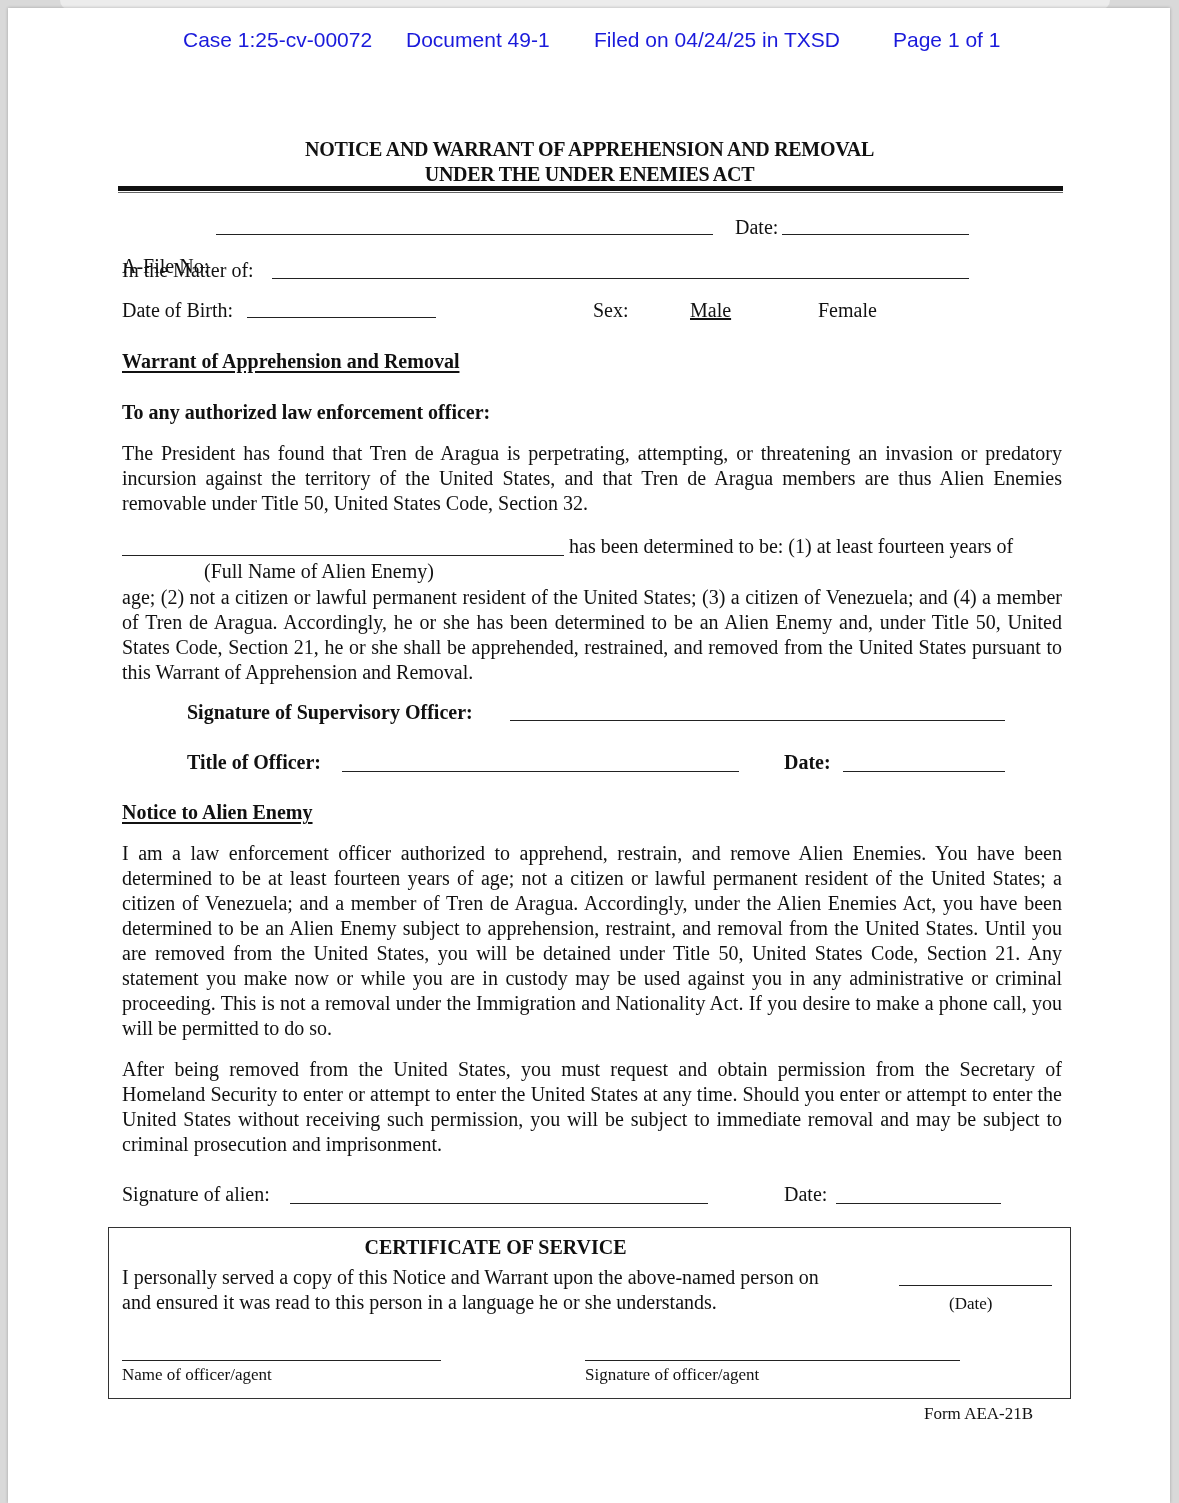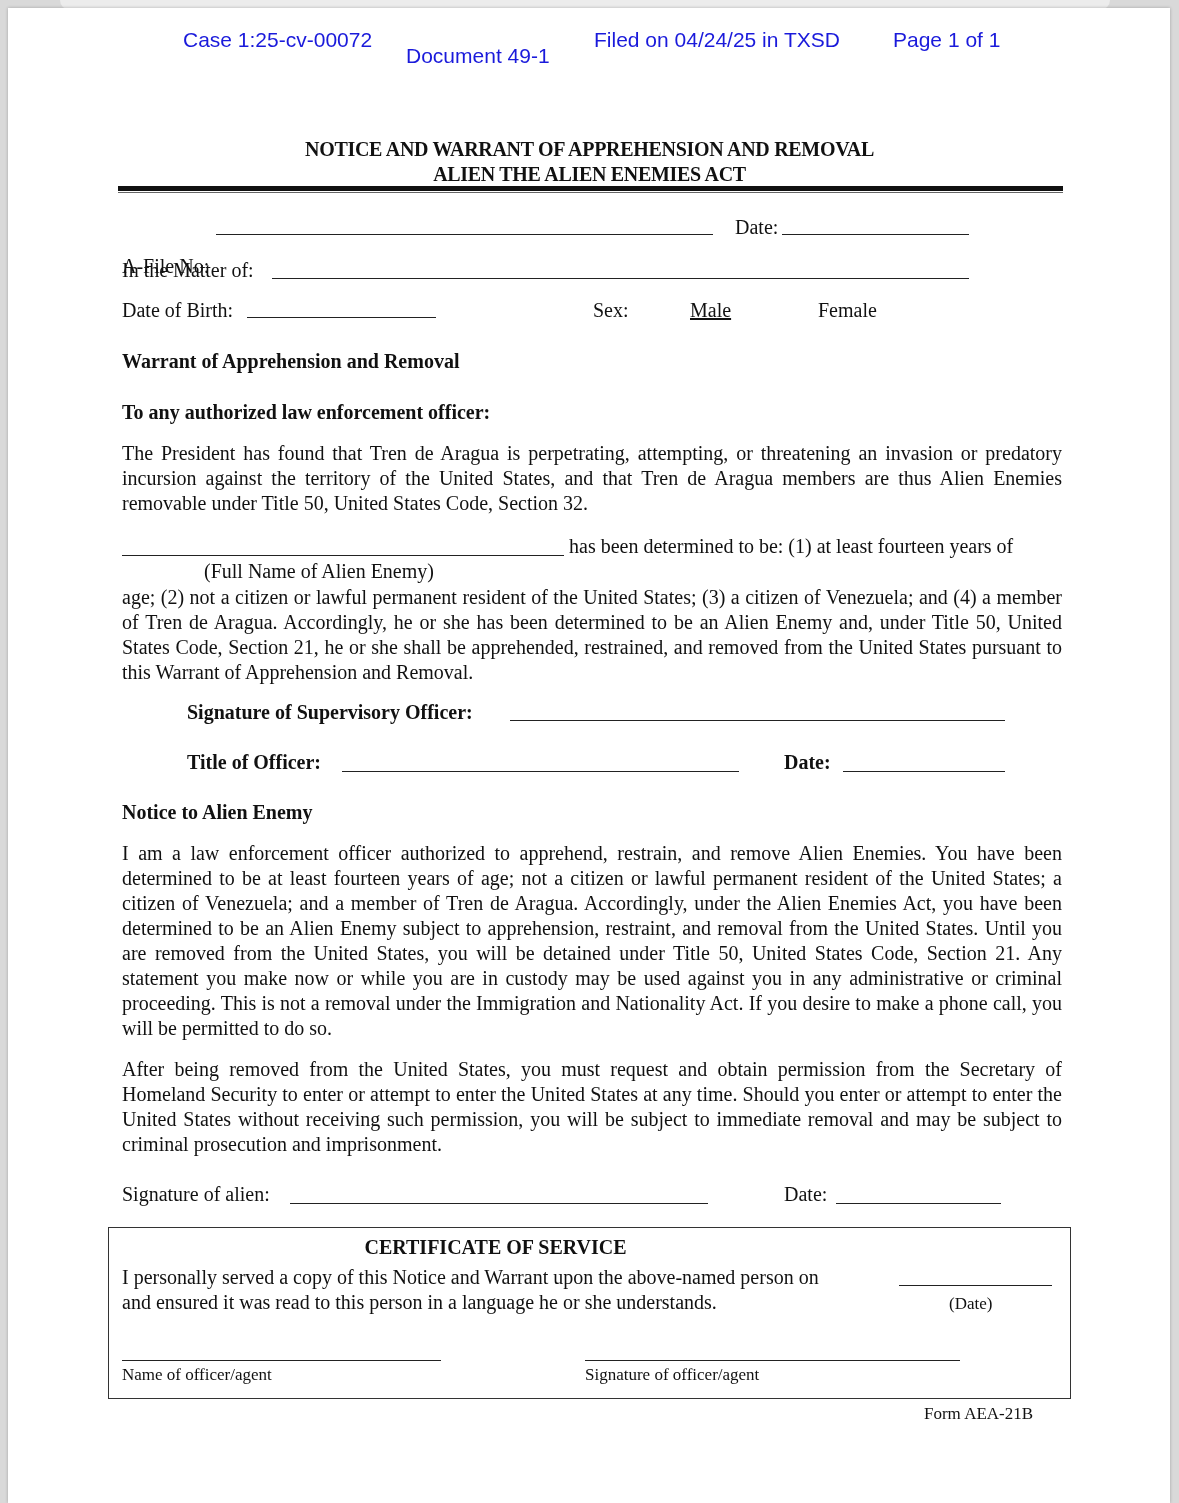--- a/index.html
+++ b/index.html
@@ -31,48 +31,48 @@
   }
   .rule-thick {
     position:absolute; left:118px; top:186px; width:945px; height:5px; background:#111;
   }
   .rule-thin {
     position:absolute; left:118px; top:192px; width:945px; height:1px; background:#666;
   }
   .lbl { position:absolute; font-size:20px; white-space:nowrap; }
   .line { position:absolute; height:0; border-bottom:1.5px solid #222; }
   .bold { font-weight:bold; }
-  .u { text-underline-offset:3px; }
+  .u { text-decoration:underline; text-underline-offset:3px; }
   .para {
     position:absolute; left:122px; width:940px;
     font-size:20px; line-height:25px; text-align:justify;
   }
   .cert-box {
     position:absolute; left:108px; top:1227px; width:961px; height:170px;
     border:1.5px solid #333;
   }
   .small { font-size:17px; }
 </style>
 </head>
 <body>
 
 <div class="topbar"></div>
 
 <div class="page"></div>
 
 <div class="stamp">
   <span style="left:183px;">Case 1:25-cv-00072</span>
-  <span style="left:406px;margin-top:16px;">Document 49-1</span>
+  <span style="left:406px;">Document 49-1</span>
   <span style="left:594px;">Filed on 04/24/25 in TXSD</span>
   <span style="left:893px;">Page 1 of 1</span>
 </div>
 
 <div class="title">
   <div>NOTICE AND WARRANT OF APPREHENSION AND REMOVAL</div>
-  <div>ALIEN THE ALIEN ENEMIES ACT</div>
+  <div>UNDER THE UNDER ENEMIES ACT</div>
 </div>
 <div class="rule-thick"></div>
 <div class="rule-thin"></div>
 
 <span class="lbl" style="left:122px; top:216px;margin-top:39px;">A-File No:</span>
 <div class="line" style="left:216px; top:234px; width:497px;"></div>
 <span class="lbl" style="left:735px; top:216px;">Date:</span>
 <div class="line" style="left:782px; top:234px; width:187px;"></div>
 
 <span class="lbl" style="left:122px; top:259px;">In the Matter of:</span>

